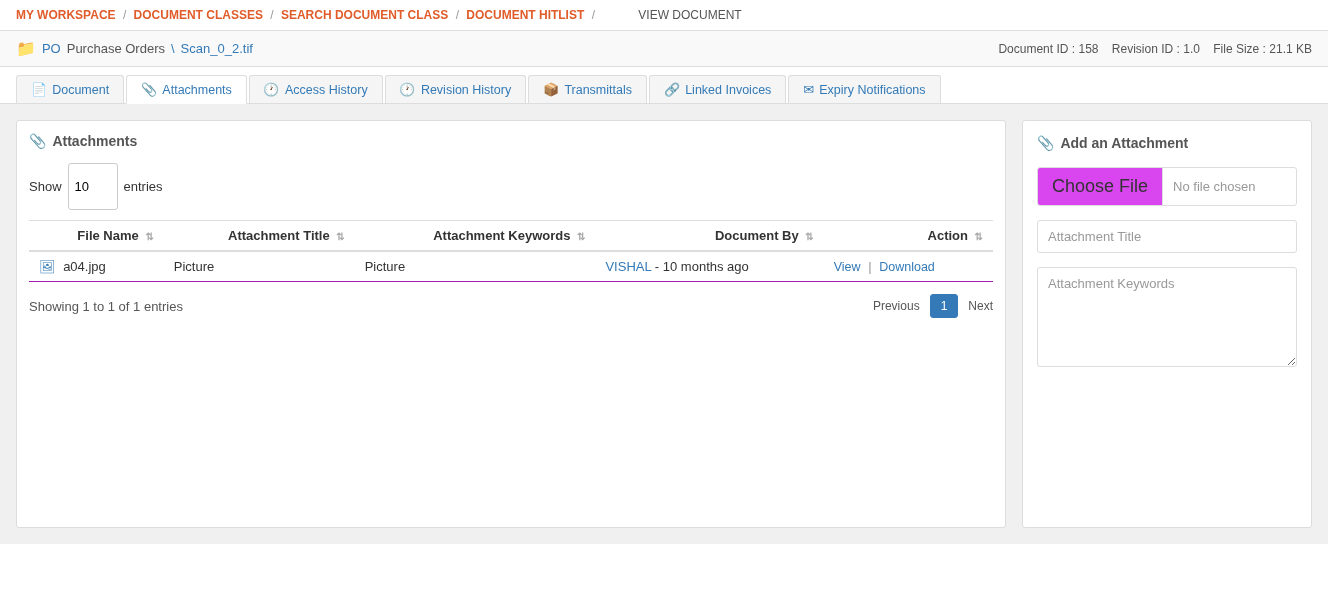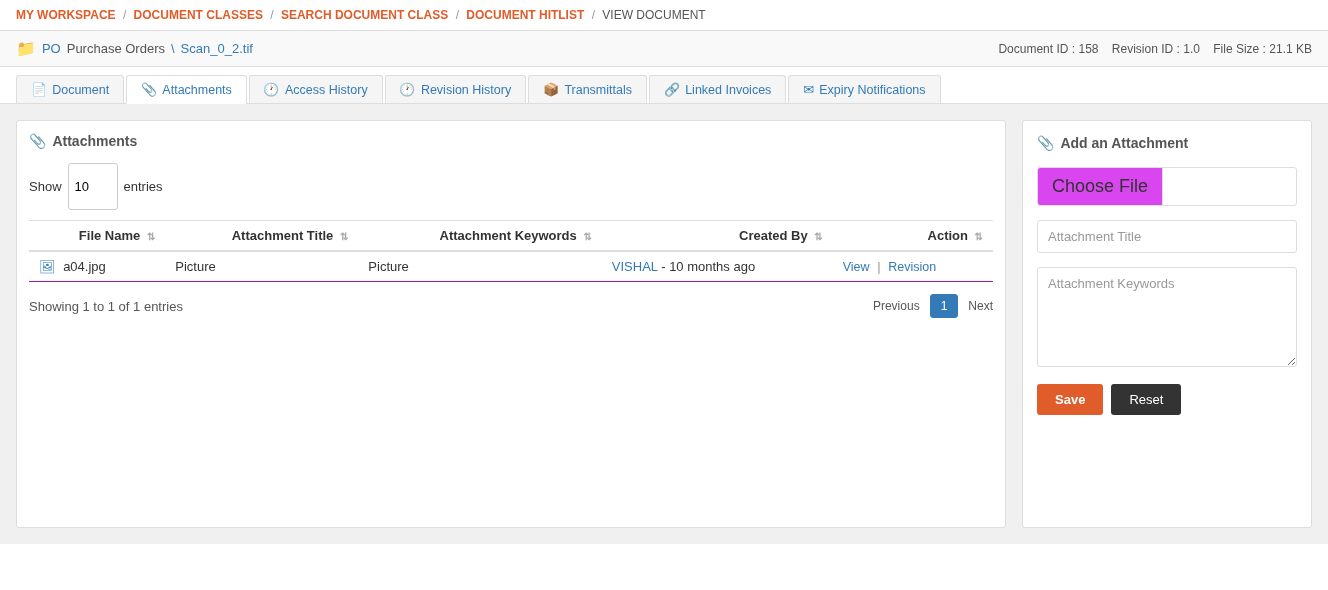--- a/index.html
+++ b/index.html
@@ -7,21 +7,21 @@
 
     
     .breadcrumb {
       padding: 8px 16px;
       font-size: 12px;
       border-bottom: 1px solid #ddd;
       background: #fff;
     }
     .breadcrumb a { color: #e05c2a; text-decoration: none; font-weight: bold; }
     .breadcrumb .sep { color: #999; margin: 0 4px; }
-    .breadcrumb .current { color: #555; }
+    .breadcrumb .current { color: #555; margin-left: 36px; }
 
     
     .doc-header {
       display: flex;
       align-items: center;
       justify-content: space-between;
       padding: 8px 16px;
       background: #f9f9f9;
       border-bottom: 1px solid #ddd;
     }
@@ -370,21 +370,21 @@
           </th>
           <th>
             <span>Attachment Title</span>
             <span class="sort-icon">⇅</span>
           </th>
           <th>
             <span>Attachment Keywords</span>
             <span class="sort-icon">⇅</span>
           </th>
           <th>
-            <span>Created By</span>
+            <span>Document By</span>
             <span class="sort-icon">⇅</span>
           </th>
           <th>
             <span>Action</span>
             <span class="sort-icon">⇅</span>
           </th>
         </tr>
       </thead>
       <tbody>
         <tr>
@@ -399,21 +399,21 @@
             <span>Picture</span>
           </td>
           <td>
             <a href="#" class="created-by-link">VISHAL</a>
             <span> - </span>
             <span>10 months ago</span>
           </td>
           <td>
             <a href="#" class="action-link">View</a>
             <span class="action-sep"> | </span>
-            <a href="#" class="action-link">Revision</a>
+            <a href="#" class="action-link">Download</a>
           </td>
         </tr>
       </tbody>
     </table>
 
     <div class="pagination-bar">
       <span>Showing 1 to 1 of 1 entries</span>
       <div class="pagination-controls">
         <span class="page-nav">Previous</span>
         <button class="page-btn active">1</button>
@@ -423,29 +423,26 @@
   </div>
 
   <div class="add-attachment-panel">
     <div class="add-panel-title">
       <span>📎</span>
       <span>Add an Attachment</span>
     </div>
 
     <div class="file-input-row">
       <button class="choose-file-btn">Choose File</button>
+      <span class="file-chosen-text">No file chosen</span>
     </div>
 
     <div class="form-field">
       <input type="text" placeholder="Attachment Title" style="">
     </div>
 
     <div class="form-field">
       <textarea placeholder="Attachment Keywords" style=""></textarea>
     </div>
 
-    <div class="action-buttons">
-      <button class="btn-save">Save</button>
-      <button class="btn-reset">Reset</button>
-    </div>
   </div>
 
 </div>
 
 </body></html>

